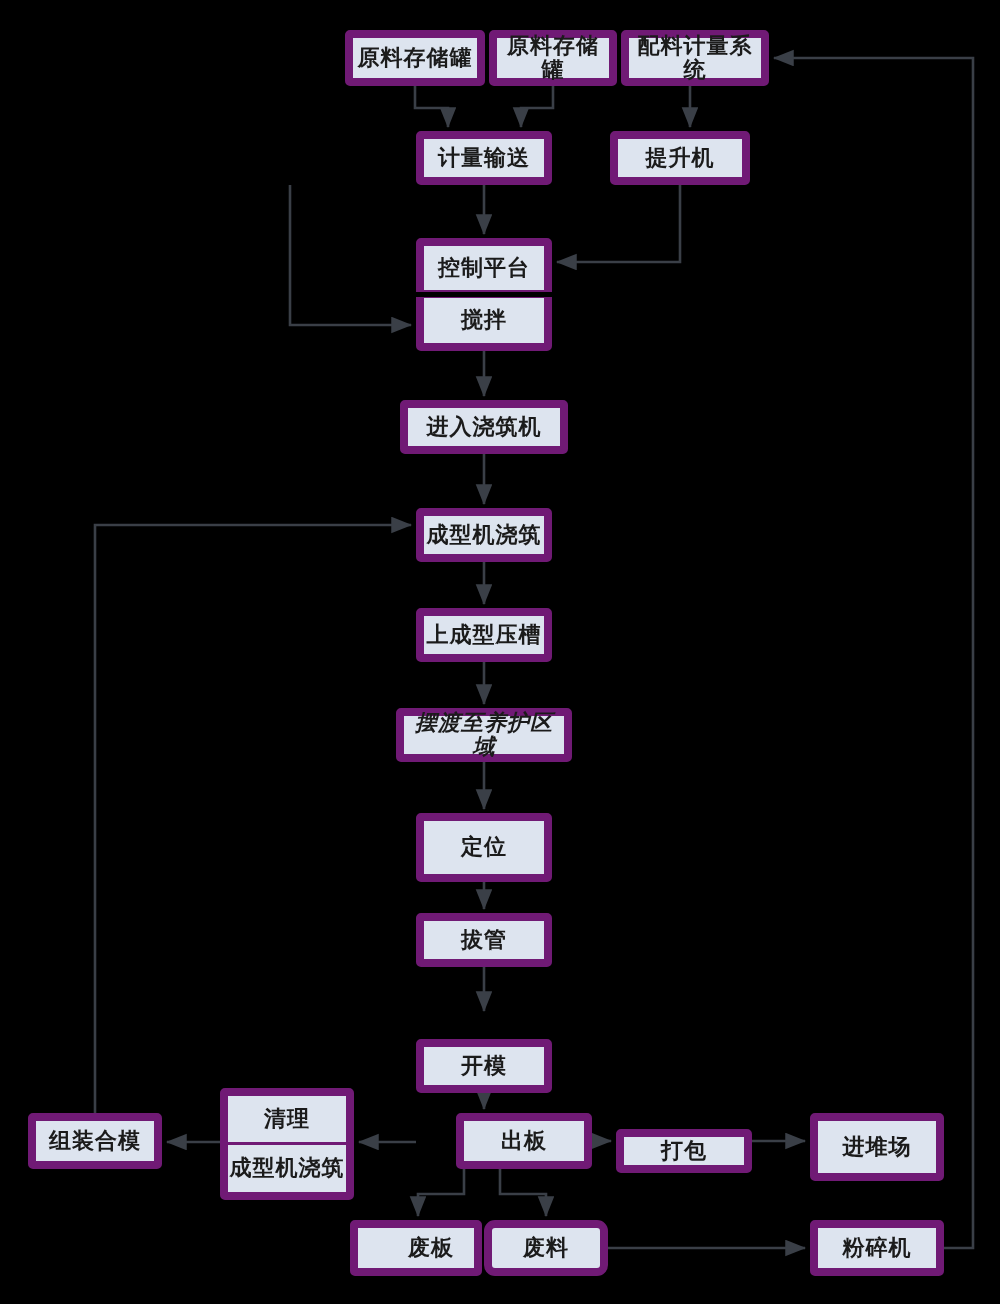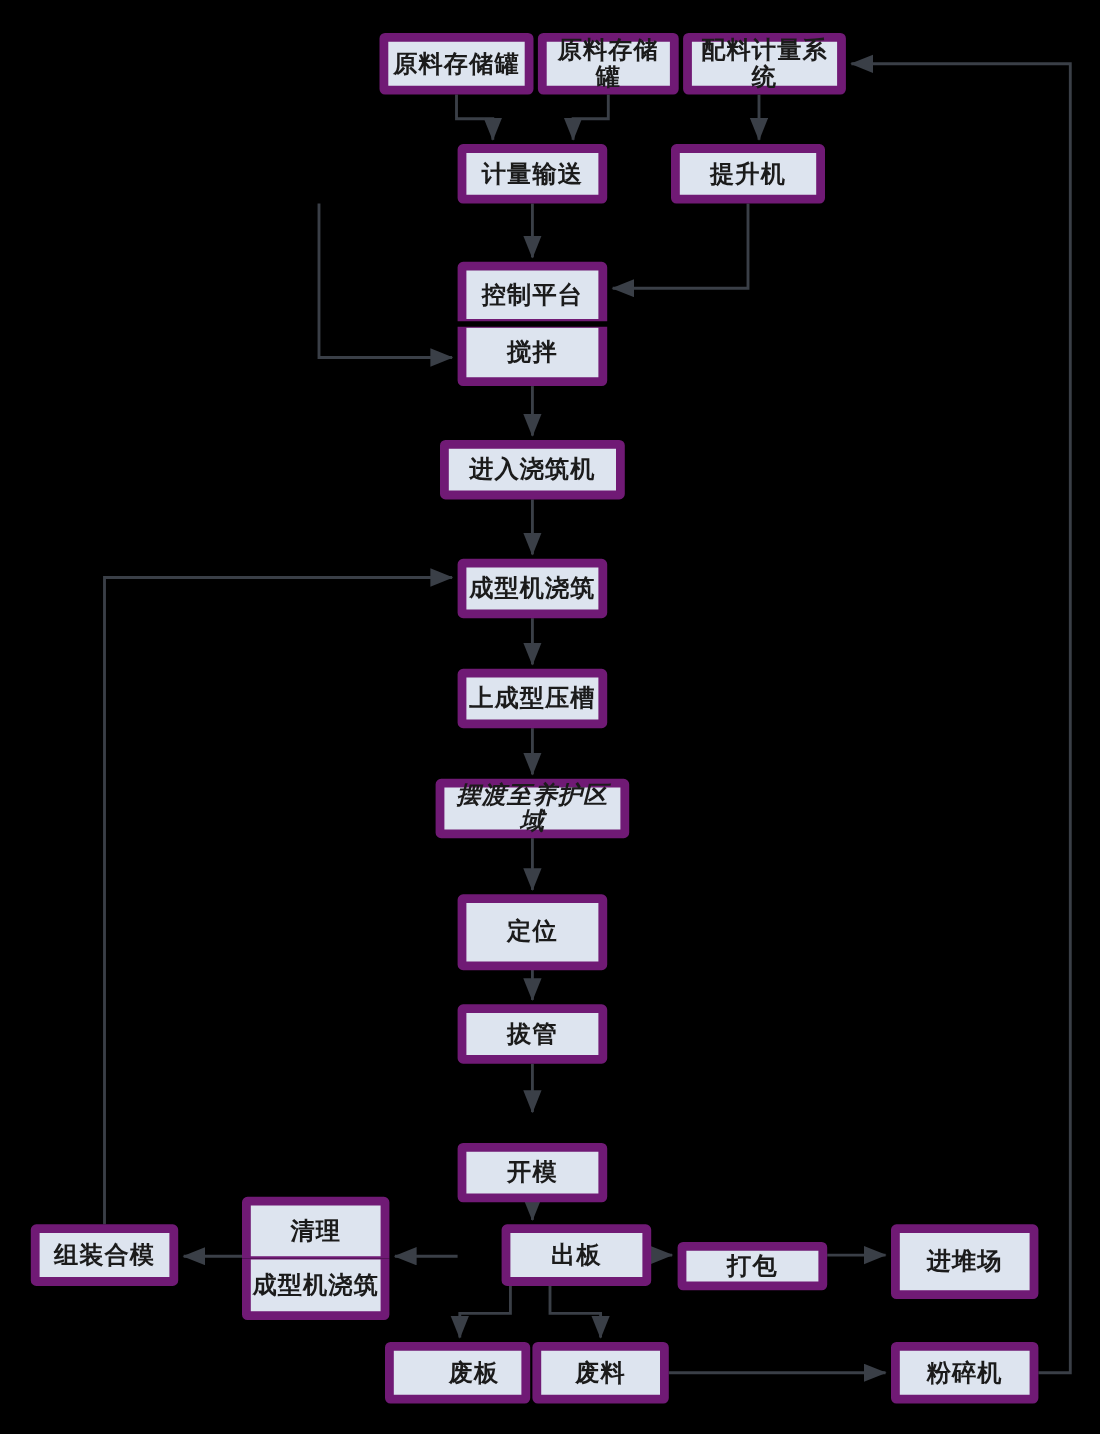--- a/index.html
+++ b/index.html
@@ -72,16 +72,16 @@
   <div class="node" style="left:416px;top:1015px;width:136px;height:54px;margin-top:24px;">开模</div>
 
   <div class="node" style="left:28px;top:1113px;width:134px;height:56px;">组装合模</div>
   <div class="node flat-b" style="left:220px;top:1088px;width:134px;height:56px;">清理</div>
   <div class="node flat-t" style="left:220px;top:1144px;width:134px;height:56px;">成型机浇筑</div>
   <div class="node" style="left:416px;top:1113px;width:136px;height:56px;margin-left:40px;">出板</div>
   <div class="node" style="left:616px;top:1129px;width:136px;height:44px;">打包</div>
   <div class="node" style="left:810px;top:1113px;width:134px;height:68px;">进堆场</div>
 
   <div class="node" style="left:350px;top:1220px;width:132px;height:56px;padding-left:30px;">废板</div>
-  <div class="node" style="left:484px;top:1220px;width:124px;height:56px;">废料</div>
+  <div class="node" style="left:484px;top:1220px;width:124px;height:56px;border-radius:11px;">废料</div>
   <div class="node" style="left:810px;top:1220px;width:134px;height:56px;">粉碎机</div>
 
 </div>
 
 </body></html>

